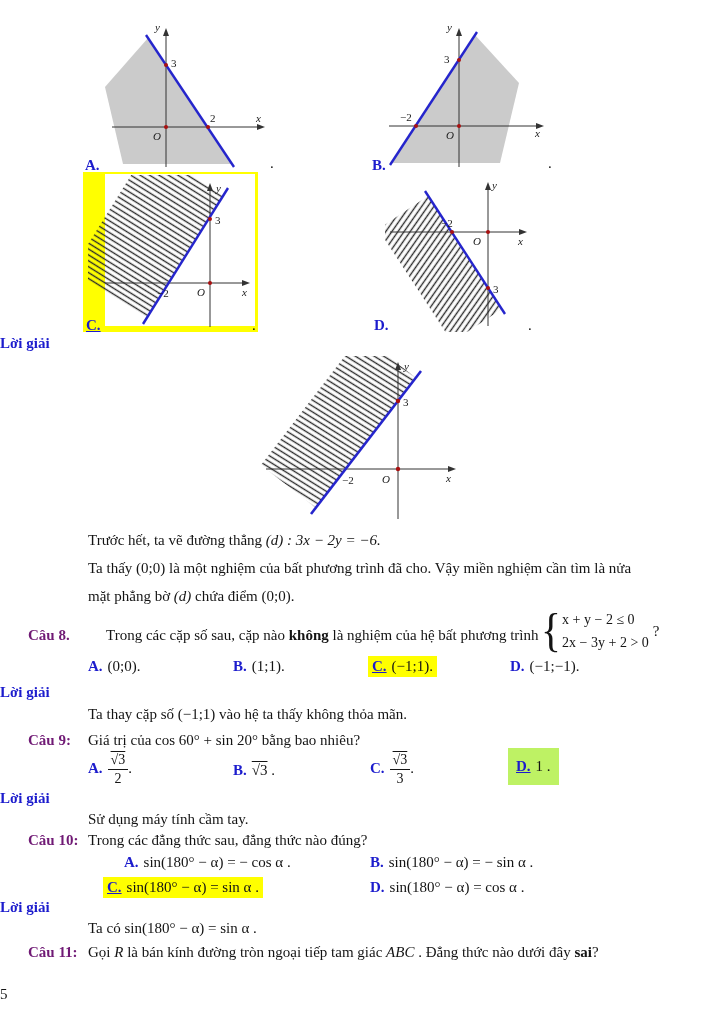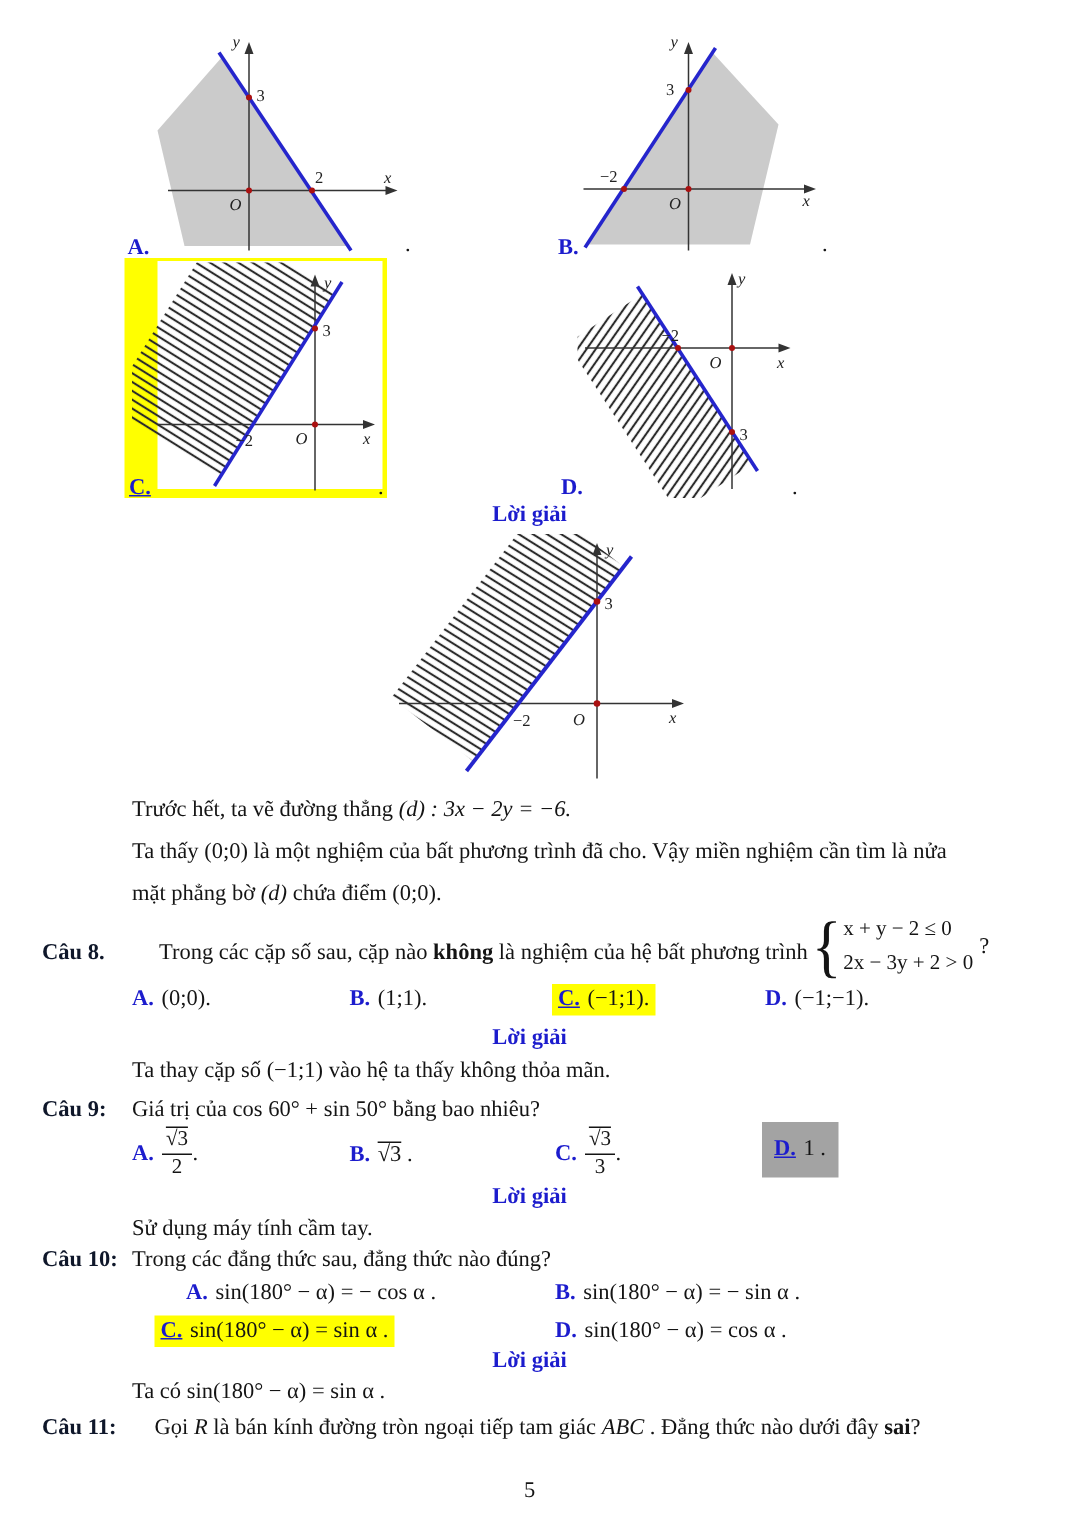--- a/index.html
+++ b/index.html
@@ -3,41 +3,41 @@
 <meta charset="utf-8">
 <style>
   html,body{margin:0;padding:0;background:#e8e8e8;}
   .page{position:relative;width:725px;height:1024px;background:#ffffff;margin:0 auto;
         font-family:"Liberation Serif", serif;color:#141414;font-size:15px;overflow:hidden;}
   .abs{position:absolute;white-space:nowrap;}
   .blue{color:#1c1ccd;font-weight:700;}
   .u{text-decoration:underline;}
   .it{font-style:italic;text-align:center;}
   .bold{font-weight:700;}
-  .center{left:0;width:706px;text-align:center;}
-  .qlabel{position:absolute;left:28px;color:#0f172a;font-weight:700;white-space:nowrap;}
+  .center{left:0;width:706px;text-align:left;}
+  .qlabel{position:absolute;left:28px;color:#701a75;font-weight:700;white-space:nowrap;}
   .stem{position:absolute;left:88px;white-space:nowrap;}
   .okey{color:#1c1ccd;font-weight:700;margin-right:5px;}
   
   svg text{font-family:"Liberation Serif", serif;font-size:11px;fill:#222;}
   svg text.axl{font-style:italic;}
   
   .cbox{position:absolute;left:83px;top:172px;width:150px;height:152px;
         border:3px solid #ffff00;border-left-width:22px;border-bottom-width:6px;border-top-width:2px;}
   
   .system{position:absolute;display:flex;align-items:center;}
   .brace{font-size:46px;font-weight:400;line-height:46px;transform:scaleX(.9);}
   .syslines{display:flex;flex-direction:column;font-size:14px;line-height:23px;}
   .qm{font-size:15px;margin-left:4px;}
   
   .frac{display:inline-block;vertical-align:middle;text-align:center;font-size:14px;line-height:1.15;}
   .frac .num{display:block;border-bottom:1px solid #141414;padding:0 3px 1px;}
   .frac .den{display:block;padding-top:1px;}
   .sqrt{text-decoration:overline;}
-  .dhl{display:inline-block;background:#a3a3a3;padding:10px 8px;}
+  .dhl{display:inline-block;background:#bef264;padding:10px 8px;}
   .chl{display:inline-block;background:#ffff00;padding:2px 4px;}
 </style>
 </head>
 <body>
 
 <div class="page">
 
   <svg class="abs" style="left:103px;top:22px;" width="165" height="148" viewBox="0 0 165 148">
     <polygon points="45,16 2,65 20,142 129,142" fill="#cbcbcb"></polygon>
     <line x1="9" y1="105" x2="158" y2="105" stroke="#333" stroke-width="1"></line>
@@ -176,21 +176,21 @@
   <div class="abs" style="left:368px;top:656px;">
     <span class="chl"><span class="okey u">C.</span><span>(−1;1).</span></span>
   </div>
   <div class="abs" style="left:510px;top:658px;">
     <span class="okey">D.</span><span>(−1;−1).</span>
   </div>
   <div class="abs blue center" style="top:684px;">Lời giải</div>
   <div class="abs" style="left:88px;top:706px;">Ta thay cặp số (−1;1) vào hệ ta thấy không thỏa mãn.</div>
 
   <div class="qlabel" style="top:732px;">Câu 9:</div>
-  <div class="stem" style="top:732px;">Giá trị của cos 60° + sin 50° bằng bao nhiêu?</div>
+  <div class="stem" style="top:732px;">Giá trị của cos 60° + sin 20° bằng bao nhiêu?</div>
   <div class="abs" style="left:88px;top:752px;">
     <span class="okey">A.</span><span class="frac"><span class="num sqrt">√3</span><span class="den">2</span></span><span>.</span>
   </div>
   <div class="abs" style="left:233px;top:762px;">
     <span class="okey">B.</span><span class="sqrt">√3</span> <span>.</span>
   </div>
   <div class="abs" style="left:370px;top:752px;">
     <span class="okey">C.</span><span class="frac"><span class="num sqrt">√3</span><span class="den">3</span></span><span>.</span>
   </div>
   <div class="abs" style="left:508px;top:748px;">
@@ -210,19 +210,19 @@
   <div class="abs" style="left:103px;top:877px;">
     <span class="chl"><span class="okey u">C.</span><span>sin(180° − α) = sin α .</span></span>
   </div>
   <div class="abs" style="left:370px;top:879px;">
     <span class="okey">D.</span><span>sin(180° − α) = cos α .</span>
   </div>
   <div class="abs blue center" style="top:899px;">Lời giải</div>
   <div class="abs" style="left:88px;top:920px;">Ta có sin(180° − α) = sin α .</div>
 
   <div class="qlabel" style="top:944px;">Câu 11:</div>
-  <div class="stem" style="top:944px;margin-left:15px;">
+  <div class="stem" style="top:944px;">
     <span>Gọi </span><span class="it">R</span><span> là bán kính đường tròn ngoại tiếp tam giác </span><span class="it">ABC</span><span> . Đẳng thức nào dưới đây </span><span class="bold">sai</span><span>?</span>
   </div>
 
   <div class="abs center" style="top:986px;">5</div>
 
 </div>
 
 </body></html>

